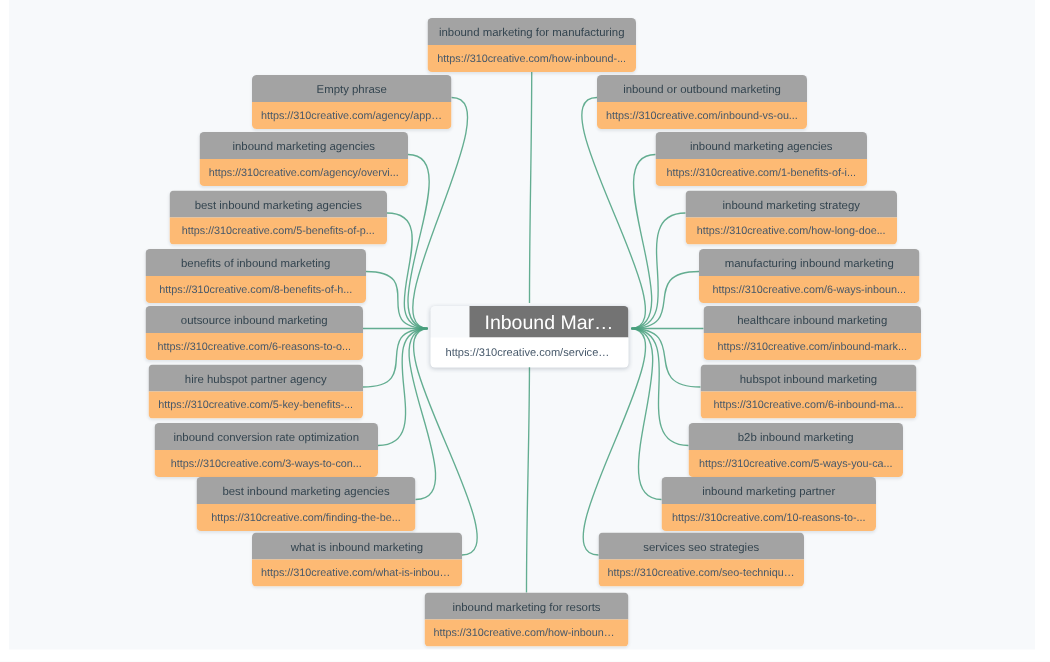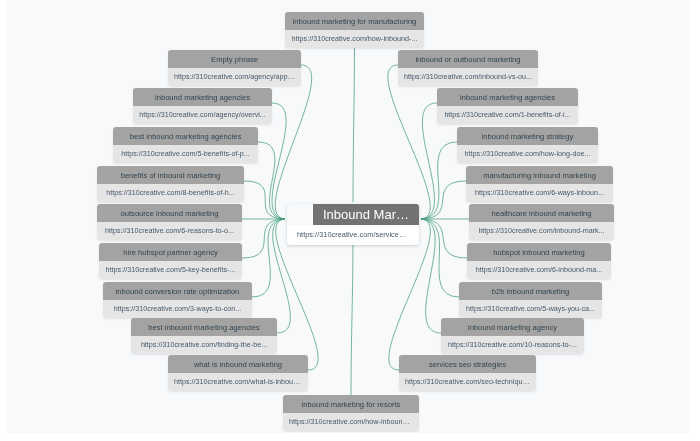--- a/index.html
+++ b/index.html
@@ -52,21 +52,21 @@
     overflow: hidden;
     text-overflow: ellipsis;
   }
   .node .url {
     display: block;
     text-align: center;
     font-size: 7.2px;
     line-height: 11px;
     padding: 3px 6px 4px 6px;
     color: #46586a;
-    background: #e5e5e5;
+    background: #fdba74;
     white-space: nowrap;
     overflow: hidden;
     text-overflow: ellipsis;
   }
 
   .node.center {
     box-shadow: 0 1px 3px rgba(33,52,71,0.22);
   }
   .node.center .kw {
     background: #737373;
@@ -183,21 +183,21 @@
       </div>
       <div class="node" style="left: 467px; top: 243px; width: 144px;">
         <span class="kw">hubspot inbound marketing</span>
         <span class="url">https://310creative.com/6-inbound-ma...</span>
       </div>
       <div class="node" style="left: 459px; top: 282px; width: 143px;">
         <span class="kw">b2b inbound marketing</span>
         <span class="url">https://310creative.com/5-ways-you-ca...</span>
       </div>
       <div class="node" style="left: 441px; top: 318px; width: 143px;">
-        <span class="kw">inbound marketing agency</span>
+        <span class="kw">inbound marketing partner</span>
         <span class="url">https://310creative.com/10-reasons-to-...</span>
       </div>
       <div class="node" style="left: 399px; top: 355px; width: 137px;">
         <span class="kw">services seo strategies</span>
         <span class="url">https://310creative.com/seo-technique...</span>
       </div>
     </div>
 
   <div class="edge-left"></div>
   <div class="edge-right"></div>

